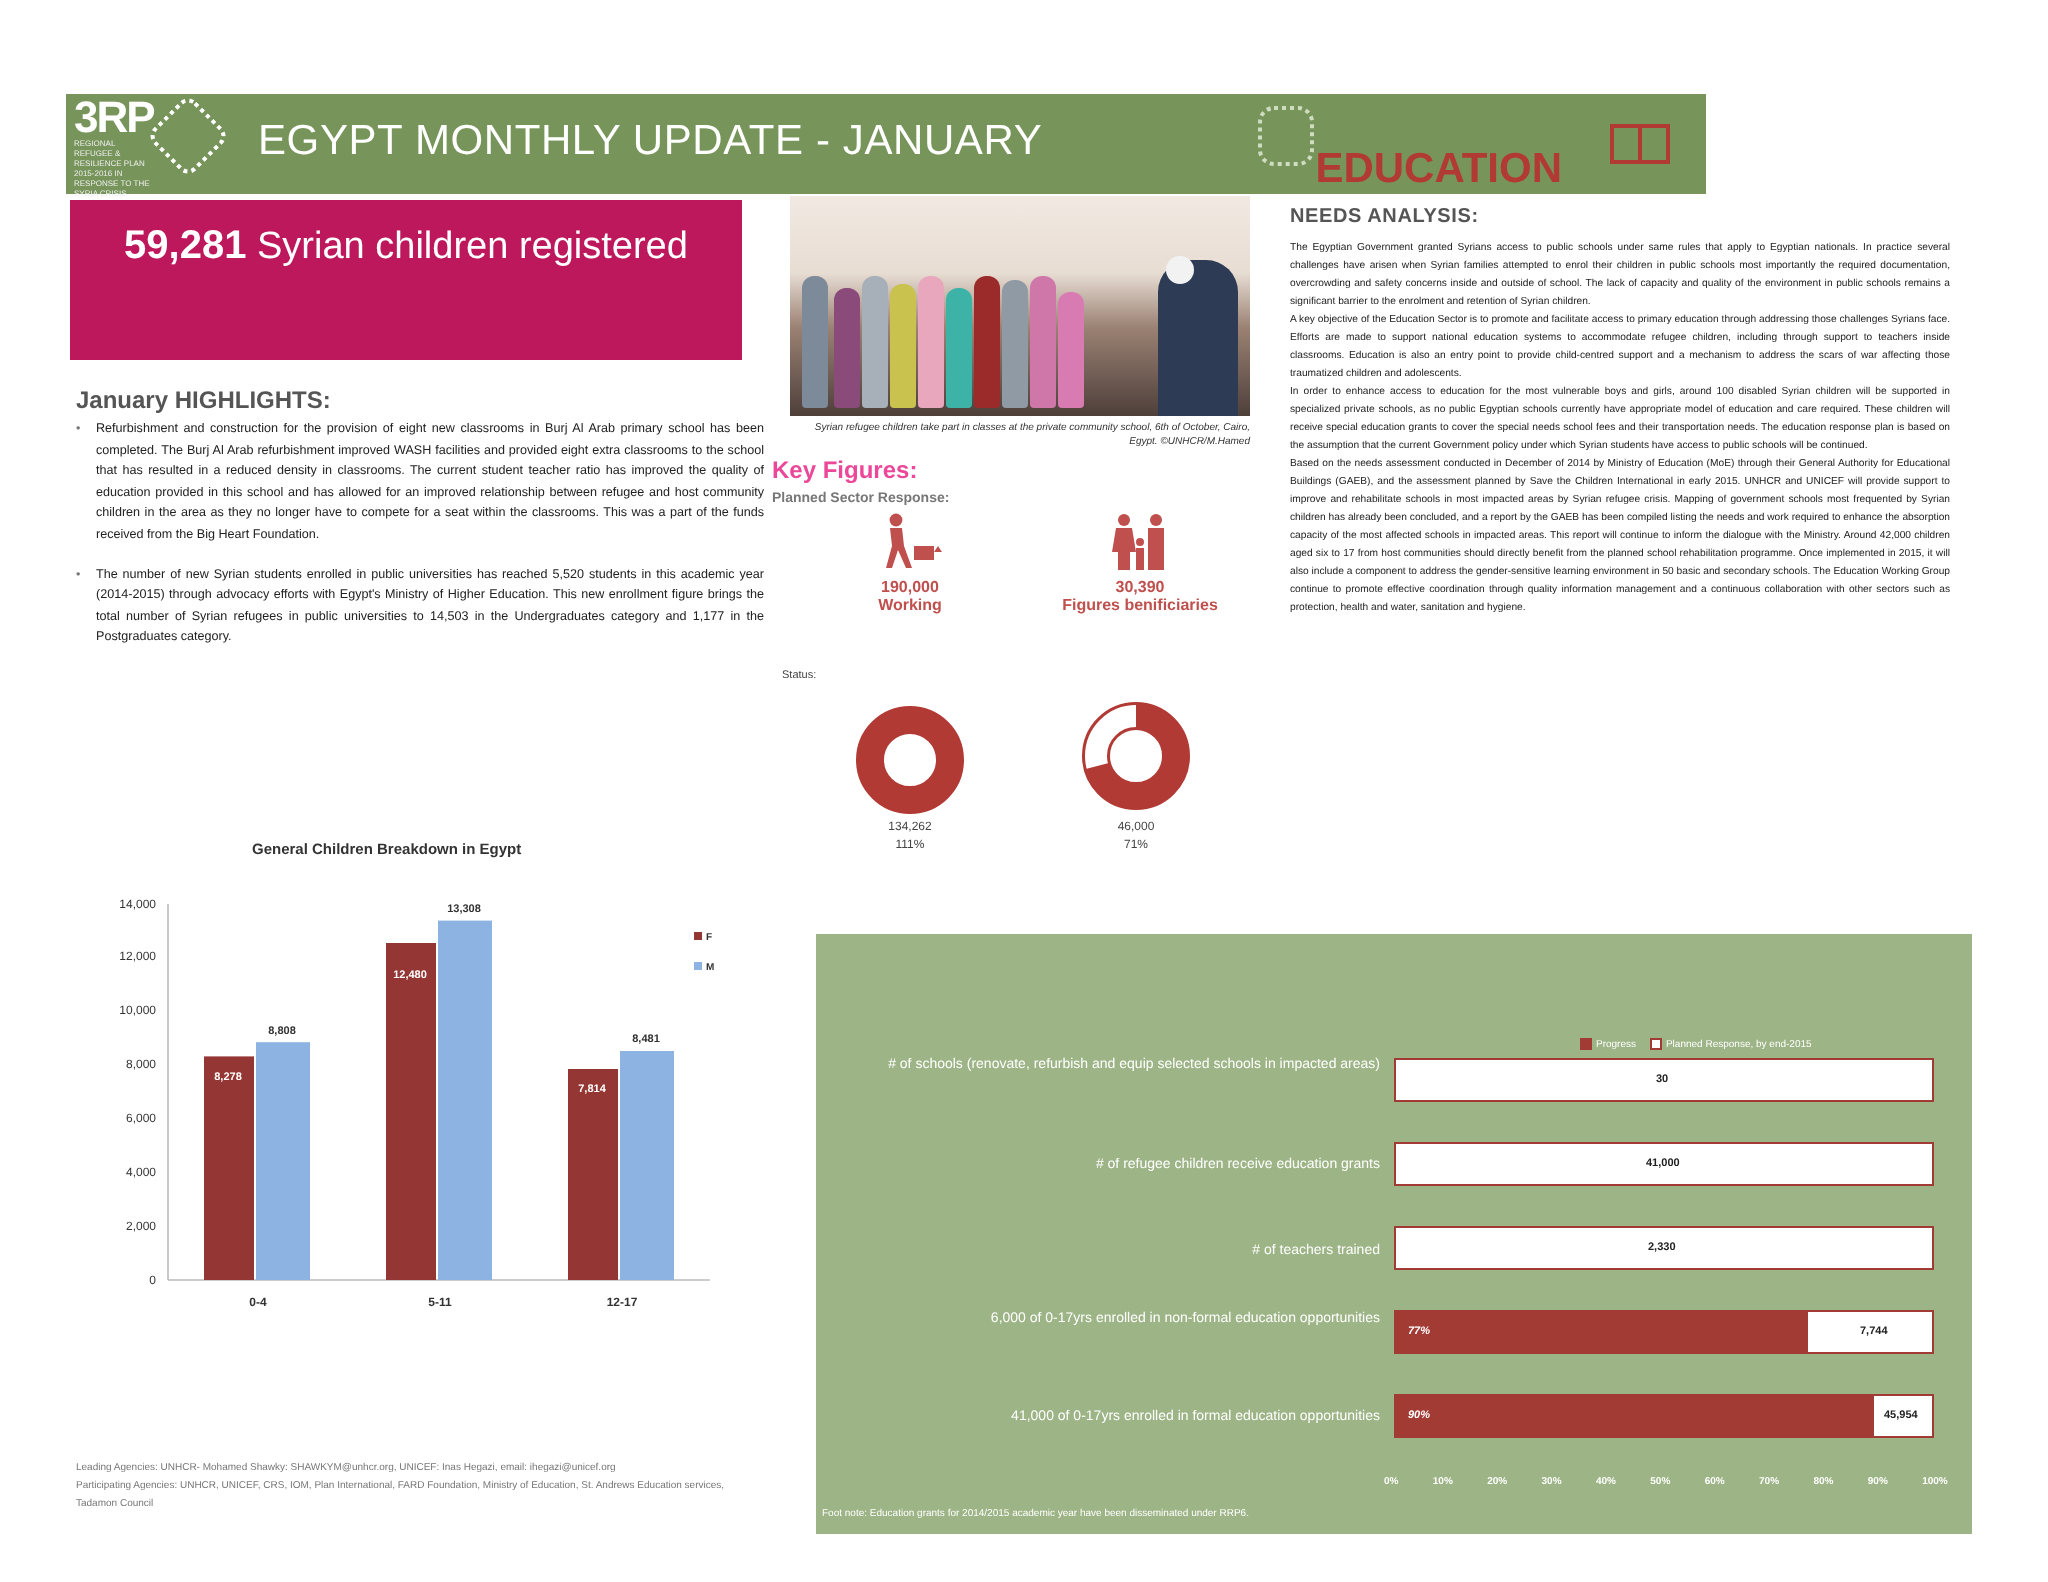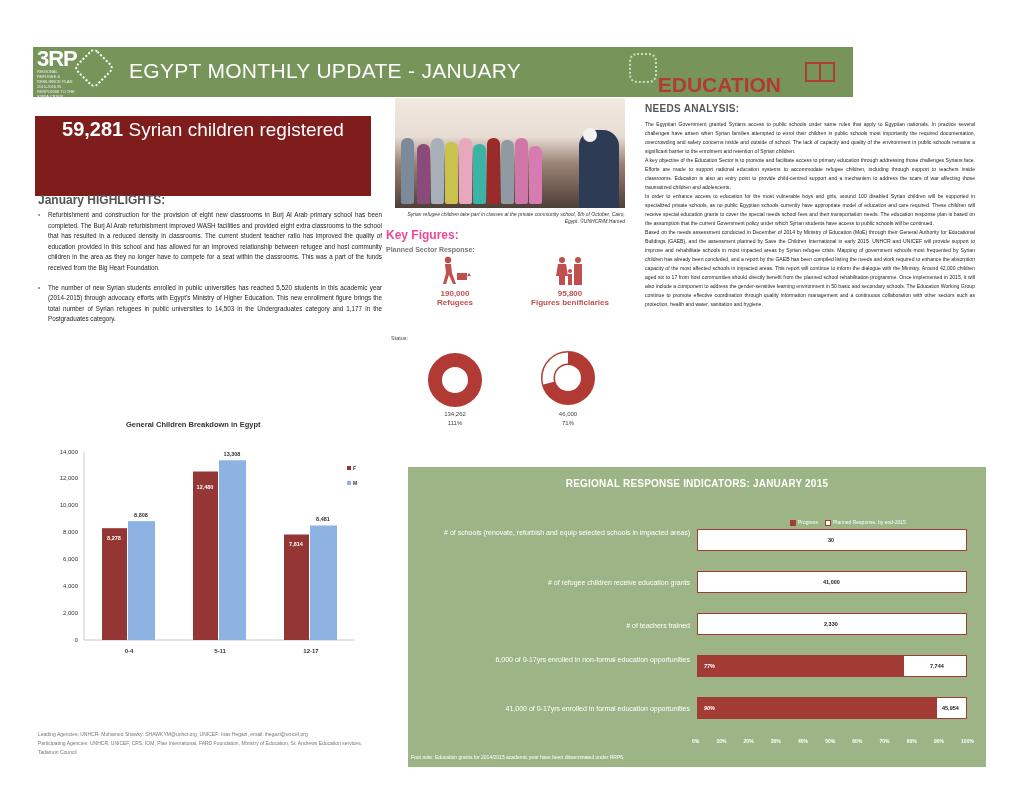--- a/index.html
+++ b/index.html
@@ -10,21 +10,21 @@
   .logo { position: absolute; left: 4px; top: 2px; width: 86px; height: 46px; color: #fff; }
   .logo .brand { font-size: 22px; font-weight: bold; line-height: 20px; letter-spacing: -1px; }
   .logo .sub { font-size: 4px; line-height: 5px; color: #eee; width: 40px; }
   .logo .emblem { position: absolute; left: 42px; top: 4px; width: 30px; height: 30px; border: 2px dotted #fff; border-radius: 6px; transform: rotate(45deg); }
   .header-title { position: absolute; left: 96px; top: 12px; color: #fff; font-size: 21px; letter-spacing: 0.3px; }
   .header-emblem { position: absolute; left: 596px; top: 6px; width: 28px; height: 30px; border: 2px dotted #cfdcbf; border-radius: 8px; }
   .education { position: absolute; right: 72px; top: 12px; color: #b23a35; font-size: 21px; font-weight: bold; margin-top: 14px; }
   .book-icon { position: absolute; right: 18px; top: 15px; width: 30px; height: 20px; border: 2px solid #b23a35; }
   .book-icon::after { content: ""; position: absolute; left: 12px; top: 0; width: 2px; height: 16px; background: #b23a35; }
 
-  .reg-box { position: absolute; left: 35px; top: 116px; width: 336px; height: 80px; background: #7f1d1d; color: #fff; text-align: center; padding-top: 0; font-size: 19px; line-height: 26px; }
+  .reg-box { position: absolute; left: 35px; top: 100px; width: 336px; height: 80px; background: #be185d; color: #fff; text-align: center; padding-top: 10px; font-size: 19px; line-height: 26px; }
   .reg-box .num { font-weight: bold; font-size: 20px; }
 
   .highlights-title { position: absolute; left: 38px; top: 193px; font-size: 12px; font-weight: bold; color: #555; }
   .highlights { position: absolute; left: 38px; top: 210px; width: 344px; font-size: 6.3px; line-height: 10.6px; color: #222; }
   .highlights li { list-style: none; padding-left: 10px; position: relative; text-align: justify; margin-bottom: 9px; }
   .highlights li::before { content: "•"; position: absolute; left: 0; color: #777; }
 
   .photo { position: absolute; left: 395px; top: 98px; width: 230px; height: 110px; background: linear-gradient(180deg, #f1e9e2 0%, #e8ddd3 35%, #9a8173 60%, #4e3f3a 100%); overflow: hidden; }
   .photo .kid { position: absolute; bottom: 4px; width: 13px; height: 66px; border-radius: 6px 6px 2px 2px; }
   .photo .teacher { position: absolute; right: 6px; bottom: 0; width: 40px; height: 78px; background: #2d3b55; border-radius: 16px 16px 0 0; }
@@ -104,32 +104,32 @@
 <div class="kf-sub">Planned Sector Response:</div>
 
 <div class="fig" style="left:420px;top:256px;width:70px;">
   <svg width="34" height="30" viewBox="0 0 34 30">
     <circle cx="10" cy="4" r="3.2" fill="#c0504d"></circle>
     <path d="M7 8 L13 8 L14 17 L18 28 L15 28 L11 19 L8 28 L5 28 L8 17 Z" fill="#c0504d"></path>
     <rect x="19" y="17" width="10" height="7" fill="#c0504d"></rect>
     <path d="M29 20 L33 20 L31 17 Z" fill="#c0504d"></path>
   </svg>
   <div>190,000</div>
-  <div>Refugees</div>
+  <div>Working</div>
 </div>
 <div class="fig" style="left:520px;top:256px;width:100px;">
   <svg width="30" height="30" viewBox="0 0 30 30">
     <circle cx="7" cy="4" r="3" fill="#c0504d"></circle>
     <path d="M3 8 L11 8 L13 20 L10 20 L10 29 L4 29 L4 20 L1 20 Z" fill="#c0504d"></path>
     <circle cx="23" cy="4" r="3" fill="#c0504d"></circle>
     <rect x="19" y="8" width="8" height="21" fill="#c0504d"></rect>
     <circle cx="15" cy="15" r="2" fill="#c0504d"></circle>
     <rect x="13" y="18" width="4" height="11" fill="#c0504d"></rect>
   </svg>
-  <div>95,800</div>
+  <div>30,390</div>
   <div>Figures benificiaries</div>
 </div>
 
 <div class="status-lbl">Status:</div>
 
 <svg class="donut" style="left:427px;top:352px;" width="56" height="56" viewBox="0 0 56 56">
   <circle cx="28" cy="28" r="20" fill="none" stroke="#b23a35" stroke-width="14"></circle>
 </svg>
 <div class="donut-lbl" style="left:425px;top:410px;">
   <div>134,262</div>
@@ -194,21 +194,20 @@
   <rect x="307" y="33" width="4" height="4" fill="#8db3e2"></rect>
   <text x="313" y="37" font-size="5" font-weight="bold" fill="#333" font-family="Liberation Sans, sans-serif">M</text>
 </svg>
 
 <div class="footer-agencies">
   <div>Leading Agencies:  UNHCR- Mohamed Shawky:  SHAWKYM@unhcr.org,  UNICEF: Inas Hegazi, email: ihegazi@unicef.org</div>
   <div>Participating Agencies: UNHCR, UNICEF, CRS,  IOM,  Plan International, FARD Foundation, Ministry of Education, St. Andrews Education services, Tadamon Council</div>
 </div>
 
 <div class="rri">
-  <div class="rri-title">REGIONAL RESPONSE INDICATORS: JANUARY 2015</div>
   <div class="rri-legend">
     <span class="sw" style="background:#a33b35;"></span><span>Progress</span>
     &nbsp;&nbsp;&nbsp;
     <span class="sw" style="background:#fff;border:1px solid #a33b35;"></span><span>Planned Response, by end-2015</span>
   </div>
 
   <div class="rri-row-label" style="top:60px;"># of schools (renovate, refurbish and equip selected schools in impacted areas)</div>
   <div class="rri-bar" style="top:62px;">
     <span class="val" style="left:130px;">30</span>
   </div>

